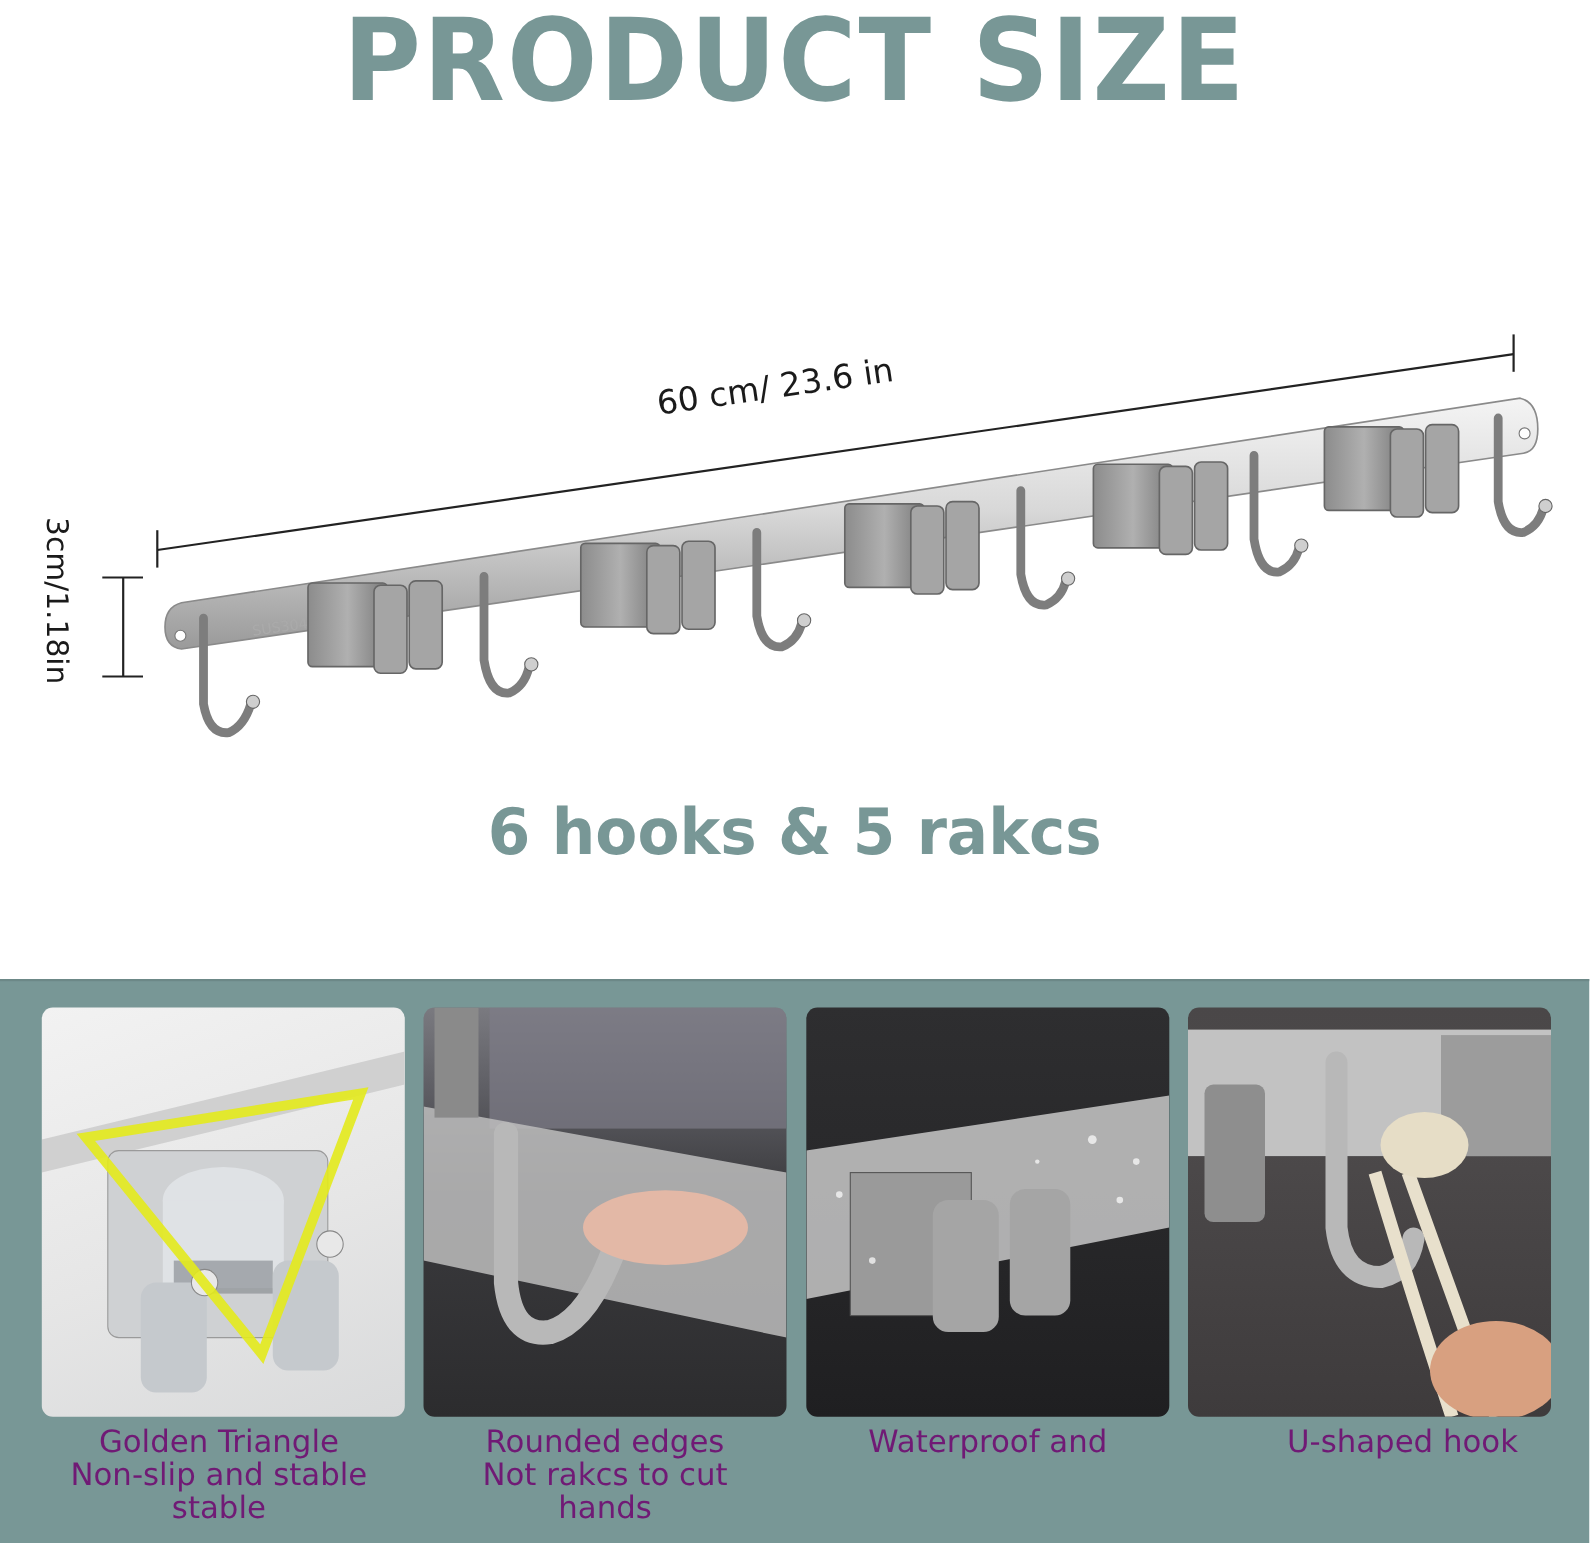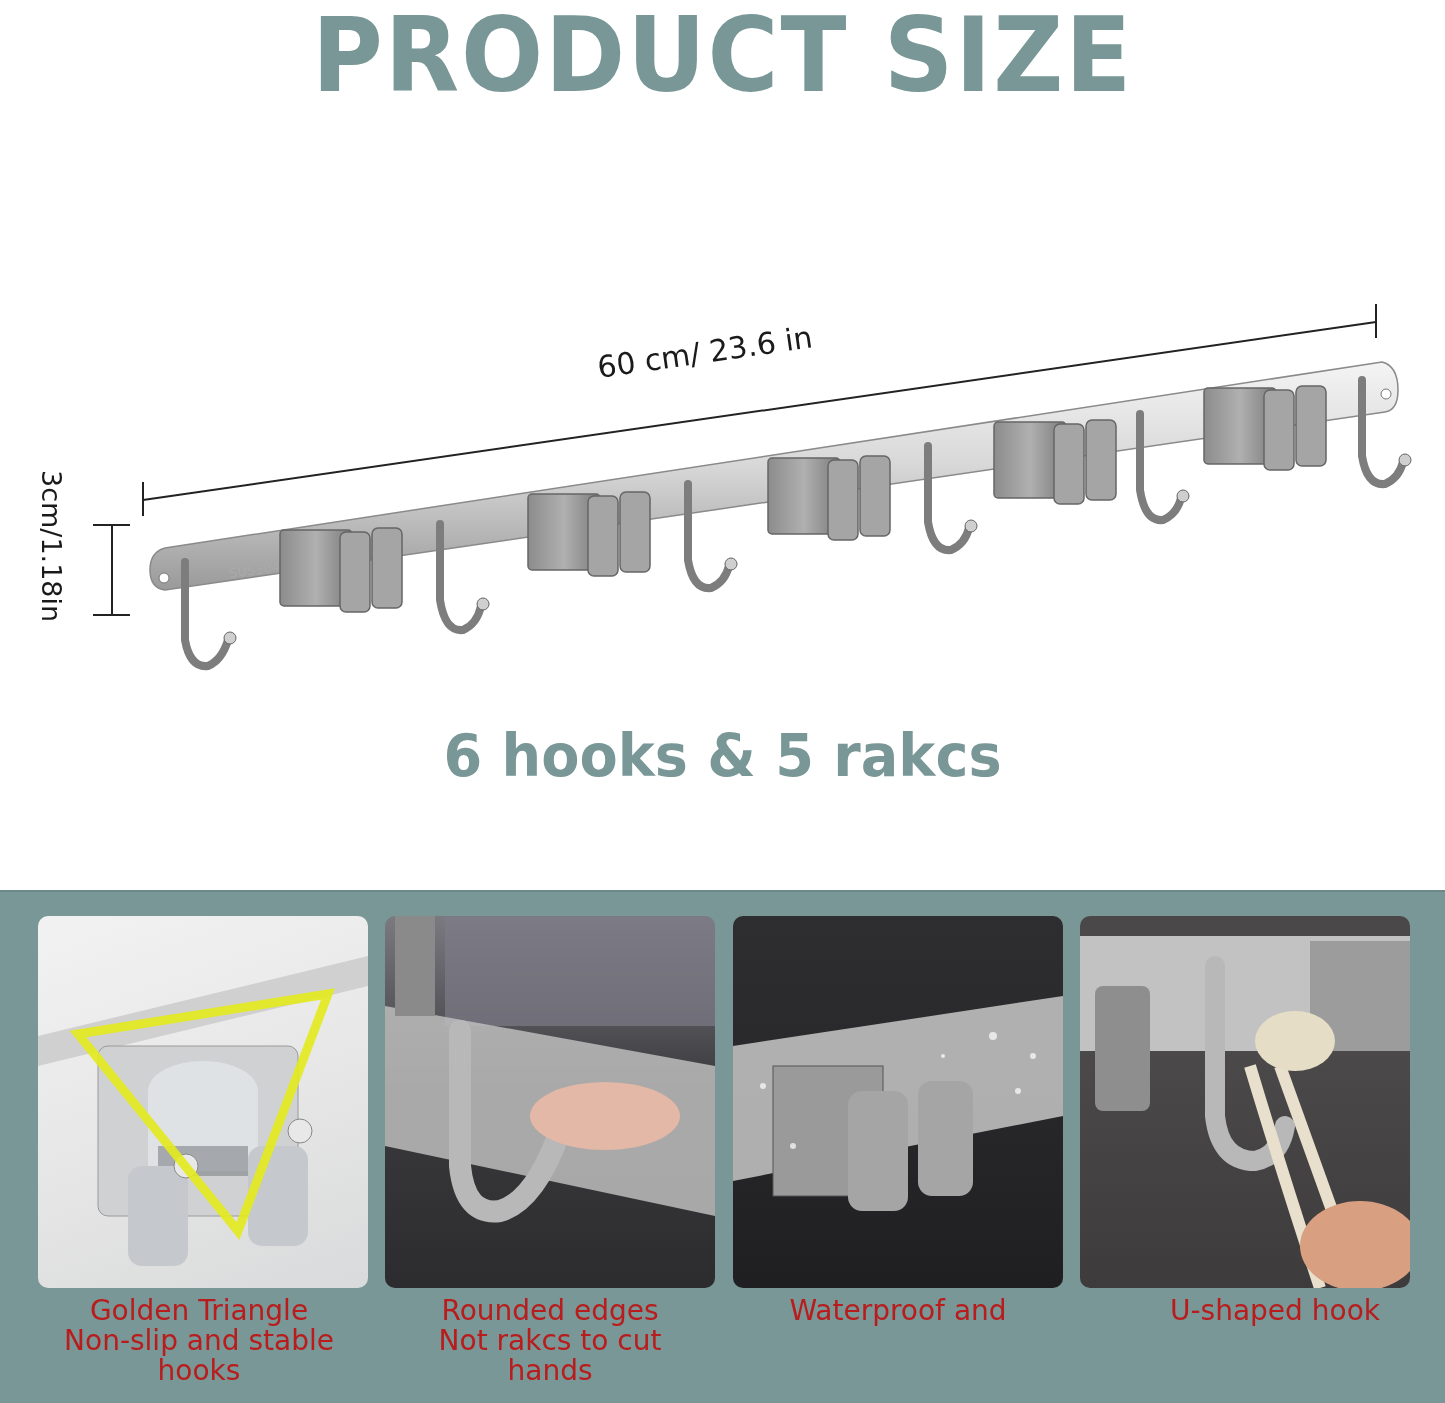--- a/index.html
+++ b/index.html
@@ -28,21 +28,21 @@
     background: #789796; border-top: 2px solid #6c8887;
   }
   .panel {
     position: absolute; top: 916px; width: 330px; height: 372px; border-radius: 10px; overflow: hidden;
   }
   .p1 { left: 38px; background: linear-gradient(160deg, #f2f2f2 0%, #e6e6e6 55%, #d9dadb 100%); }
   .p2 { left: 385px; background: linear-gradient(180deg, #7a7a80 0%, #5e5e64 20%, #3b3b3e 45%, #2c2c2e 100%); }
   .p3 { left: 733px; background: linear-gradient(180deg, #2e2e30 0%, #262628 60%, #1f1f21 100%); }
   .p4 { left: 1080px; background: linear-gradient(180deg, #4a4748 0%, #4d4a4b 30%, #3e3b3c 100%); }
   .caption {
-    position: absolute; top: 1296px; width: 340px; text-align: center; color: #b91c1c;
+    position: absolute; top: 1296px; width: 340px; text-align: center; color: #701a75;
     font-family: "DejaVu Sans", sans-serif; font-size: 28px; line-height: 30px;
   }
   .caption div { white-space: nowrap; }
   .c1 { left: 29px; } .c2 { left: 380px; } .c3 { left: 728px; } .c4 { left: 1105px; }
 </style>
 </head>
 <body>
 
 <div class="title">PRODUCT SIZE</div>
 
@@ -179,21 +179,21 @@
     <path d="M135 50 L135 200 Q140 245 175 245 Q200 240 205 210" fill="none" stroke="#b8b8b8" stroke-width="20" stroke-linecap="round"></path>
     <path d="M170 150 Q200 250 240 372 M200 150 Q240 260 280 372" fill="none" stroke="#e8e0cc" stroke-width="12"></path>
     <ellipse cx="215" cy="125" rx="40" ry="30" fill="#e6ddc6"></ellipse>
     <ellipse cx="280" cy="330" rx="60" ry="45" fill="#d8a080"></ellipse>
   </svg>
 </div>
 
 <div class="caption c1">
   <div>Golden Triangle</div>
   <div>Non-slip and stable</div>
-  <div>hooks</div>
+  <div>stable</div>
 </div>
 <div class="caption c2">
   <div>Rounded edges</div>
   <div>Not rakcs to cut</div>
   <div>hands</div>
 </div>
 <div class="caption c3">
   <div>Waterproof and</div>
 </div>
 <div class="caption c4">

